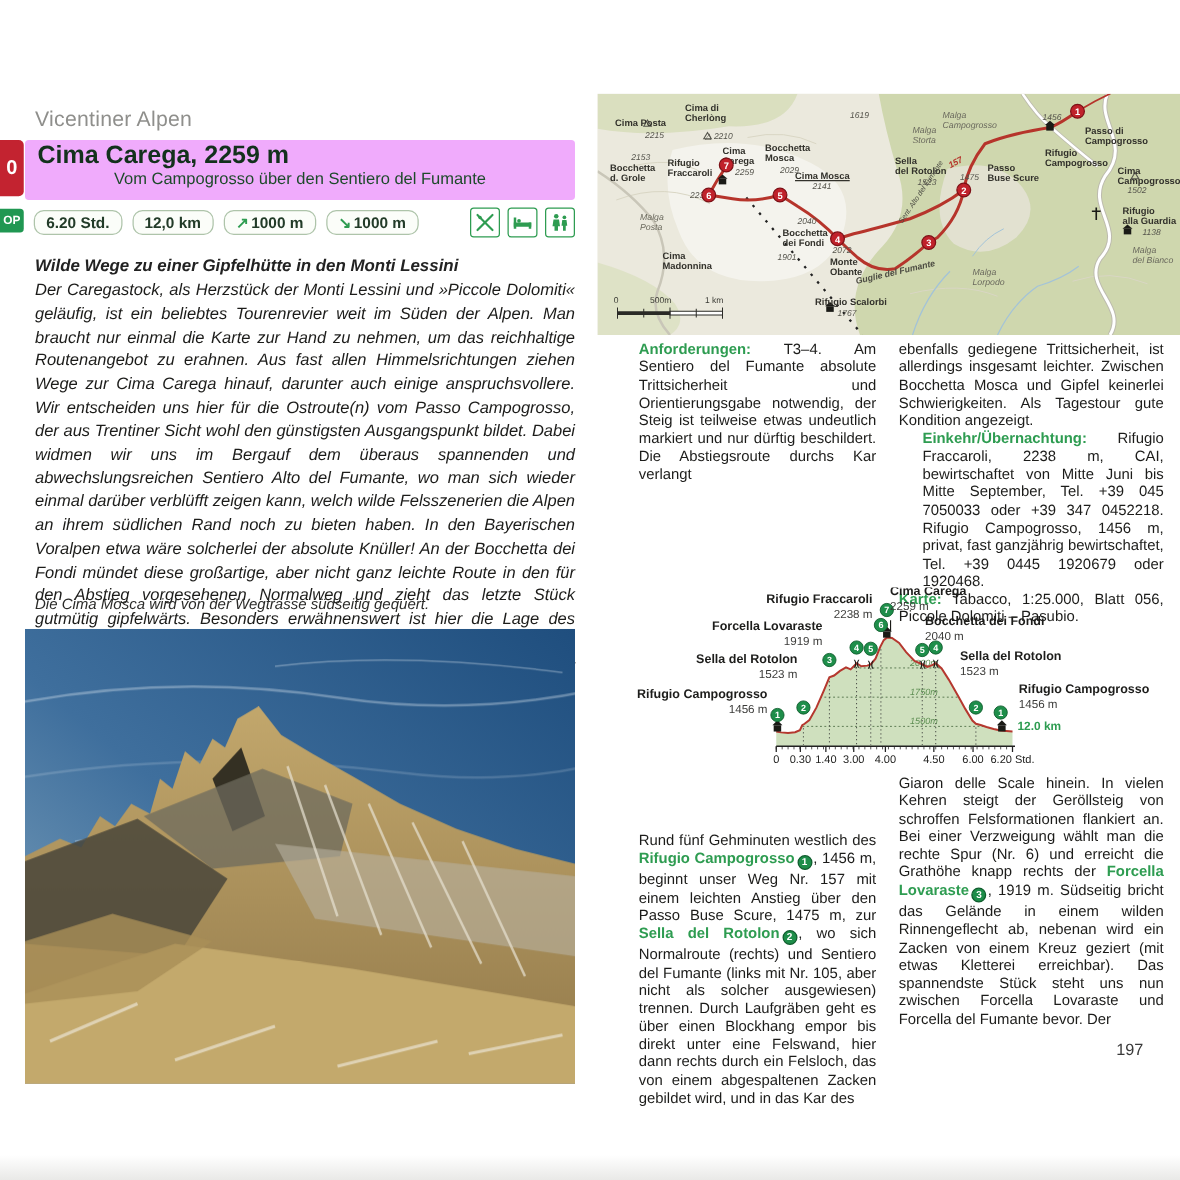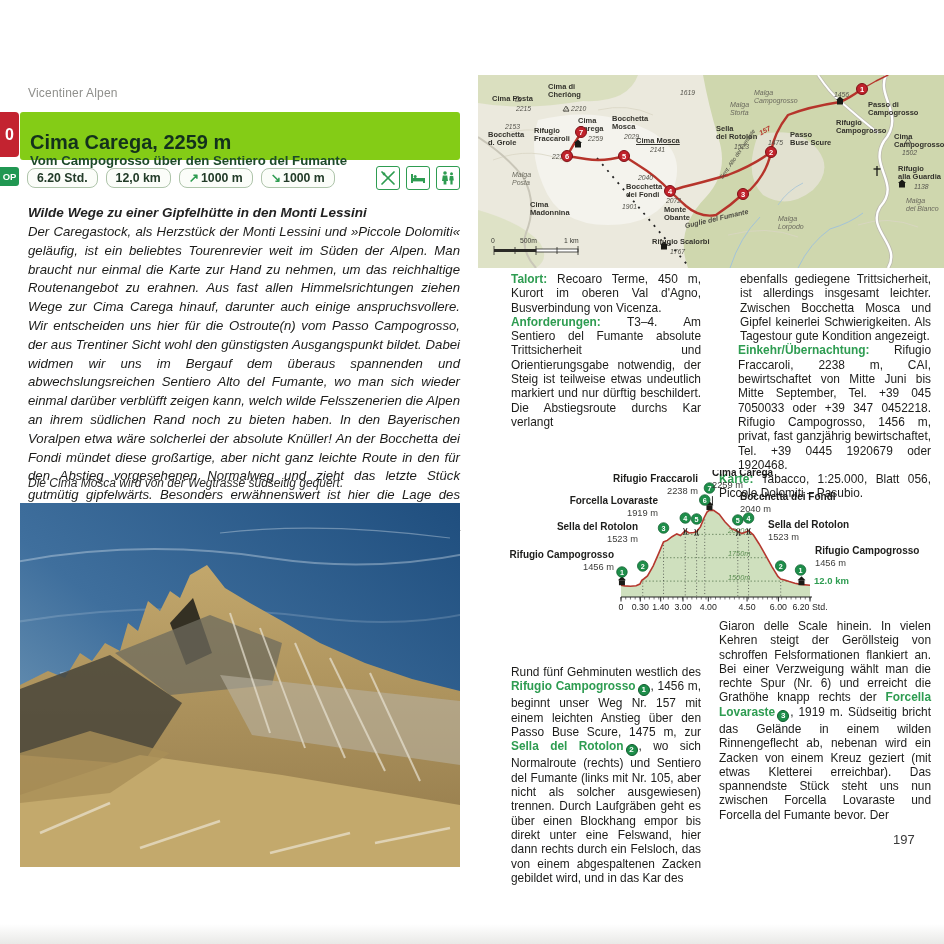--- a/index.html
+++ b/index.html
@@ -1,22 +1,22 @@
 <!DOCTYPE html>
 <html><head>
 <meta charset="utf-8">
 <style>
   html,body{margin:0;padding:0;}
   body{width:944px;height:944px;position:relative;background:#fff;font-family:"Liberation Sans",sans-serif;color:#1d1d1b;overflow:hidden;}
   .abs{position:absolute;}
   
-  .kicker{left:28px;top:86px;font-size:12px;color:#8f8f8c;letter-spacing:.2px;}
-  .titlebar{left:20px;top:112px;width:440px;height:48px;background:#84cc16;border-radius:3px;padding:19px 10px;box-sizing:border-box;}
+  .kicker{left:28px;top:86px;font-size:17px;color:#8f8f8c;letter-spacing:.2px;}
+  .titlebar{left:20px;top:112px;width:440px;height:48px;background:#f0abfc;border-radius:3px;padding:1px 10px;box-sizing:border-box;}
   .title{font-size:20px;font-weight:bold;color:#13311c;line-height:22px;}
-  .subtitle{font-size:13.2px;font-weight:bold;color:#1d4a2a;line-height:16px;}
+  .subtitle{font-size:13.2px;font-weight:normal;color:#1d4a2a;line-height:16px;text-align:center;}
   .redtab{left:0;top:112px;width:19px;height:45px;background:#c32330;color:#fff;font-weight:bold;font-size:16px;display:flex;align-items:center;justify-content:center;border-radius:0 4px 4px 0;}
   .greentab{left:0;top:167px;width:19px;height:19px;background:#209752;color:#fff;font-weight:bold;font-size:9.5px;display:flex;align-items:center;justify-content:center;border-radius:0 3px 3px 0;}
   .stats{left:27px;top:165px;width:433px;height:26px;display:flex;gap:8px;align-items:center;}
   .pill{border:1.5px solid #aec4aa;background:#fbfdf9;border-radius:8px;padding:2px 9px;font-size:12.3px;font-weight:bold;color:#223b28;white-space:nowrap;}
   .pill .arrow{color:#2e9c51;margin-right:2px;}
   .iconbox{width:24px;height:24px;border:1.6px solid #2e9c51;border-radius:3px;background:#fff;box-sizing:border-box;display:flex;align-items:center;justify-content:center;}
   .icons{margin-left:auto;display:flex;gap:6px;}
   
   .intro-h{left:28px;top:205px;width:432px;font-size:13.5px;font-weight:bold;font-style:italic;color:#222;}
   .intro-p{left:28px;top:223px;width:432px;font-size:13.2px;font-style:italic;line-height:18.8px;text-align:justify;color:#1c1c1a;}
@@ -289,25 +289,24 @@
       <div class="rmark" style="left: 287px; top: 71px;">2</div>
       <div class="rmark" style="left: 259px; top: 113px;">3</div>
       <div class="rmark" style="left: 186px; top: 110px;">4</div>
       <div class="rmark" style="left: 140px; top: 75px;">5</div>
       <div class="rmark" style="left: 83px; top: 75px;">6</div>
       <div class="rmark" style="left: 97px; top: 51px;">7</div>
     </div>
 </div>
 
 <div class="abs tcol colA">
-    <p style="margin-bottom: 0px;"><span class="seg-kw">Talort:</span><span> Recoaro Terme, 450 m, Kurort im oberen Val d'Agno, Busverbindung von Vicenza.</span></p>
     <p style="margin-bottom: 0px;"><span class="seg-kw">Anforderungen:</span><span> T3–4. Am Sentiero del Fumante absolute Trittsicherheit und Orientierungsgabe notwendig, der Steig ist teilweise etwas undeutlich markiert und nur dürftig beschildert. Die Abstiegsroute durchs Kar verlangt</span></p>
   </div>
 <div class="abs tcol colB">
-    <p style="margin-bottom: 0px; margin-left: 21px;"><span>ebenfalls gediegene Trittsicherheit, ist allerdings insgesamt leichter. Zwischen Bocchetta Mosca und Gipfel keinerlei Schwierigkeiten. Als Tagestour gute Kondition angezeigt.</span></p>
+    <p style="margin-bottom: 0px;"><span>ebenfalls gediegene Trittsicherheit, ist allerdings insgesamt leichter. Zwischen Bocchetta Mosca und Gipfel keinerlei Schwierigkeiten. Als Tagestour gute Kondition angezeigt.</span></p>
     <p style="margin-bottom: 0px; margin-left: 19px;"><span class="seg-kw">Einkehr/Übernachtung:</span><span> Rifugio Fraccaroli, 2238 m, CAI, bewirtschaftet von Mitte Juni bis Mitte September, Tel. +39 045 7050033 oder +39 347 0452218. Rifugio Campogrosso, 1456 m, privat, fast ganzjährig bewirtschaftet, Tel. +39 0445 1920679 oder 1920468.</span></p>
     <p style="margin-bottom: 0px;"><span class="seg-kw">Karte:</span><span> Tabacco, 1:25.000, Blatt 056, Piccole Dolomiti – Pasubio.</span></p>
   </div>
 
 <div class="abs profile">
   <svg id="profile-svg" width="456" height="144" viewBox="0 0 456 144">
       <clipPath id="areaclip">
         <path d="M133,127 L133.0,115.2 L136.8,115.9 L142.4,116.3 L148.1,115.8 L151.9,114.1 L153.8,110.2 L155.7,109.0 L159.5,106.0 L165.1,96.1 L170.8,83.1 L175.5,71.9 L179.3,70.4 L184.0,66.7 L188.8,63.9 L192.5,65.5 L197.3,60.6 L201.0,63.0 L205.8,62.5 L208.6,61.6 L212.4,56.9 L216.2,47.5 L219.0,42.1 L221.5,40.1 L225.6,40.4 L231.3,44.3 L236.9,51.7 L243.6,58.7 L250.2,61.6 L254.0,63.6 L257.7,62.1 L260.6,60.6 L265.3,64.8 L271.0,73.7 L278.5,86.8 L284.2,97.1 L289.9,106.4 L292.7,109.0 L296.5,110.0 L301.2,111.6 L306.9,113.2 L312.5,114.4 L322.0,115.2 L322,127 Z"></path>
       </clipPath>
       <path d="M133,127 L133.0,115.2 L136.8,115.9 L142.4,116.3 L148.1,115.8 L151.9,114.1 L153.8,110.2 L155.7,109.0 L159.5,106.0 L165.1,96.1 L170.8,83.1 L175.5,71.9 L179.3,70.4 L184.0,66.7 L188.8,63.9 L192.5,65.5 L197.3,60.6 L201.0,63.0 L205.8,62.5 L208.6,61.6 L212.4,56.9 L216.2,47.5 L219.0,42.1 L221.5,40.1 L225.6,40.4 L231.3,44.3 L236.9,51.7 L243.6,58.7 L250.2,61.6 L254.0,63.6 L257.7,62.1 L260.6,60.6 L265.3,64.8 L271.0,73.7 L278.5,86.8 L284.2,97.1 L289.9,106.4 L292.7,109.0 L296.5,110.0 L301.2,111.6 L306.9,113.2 L312.5,114.4 L322.0,115.2 L322,127 Z" fill="#cfe0be" stroke="none"></path>

